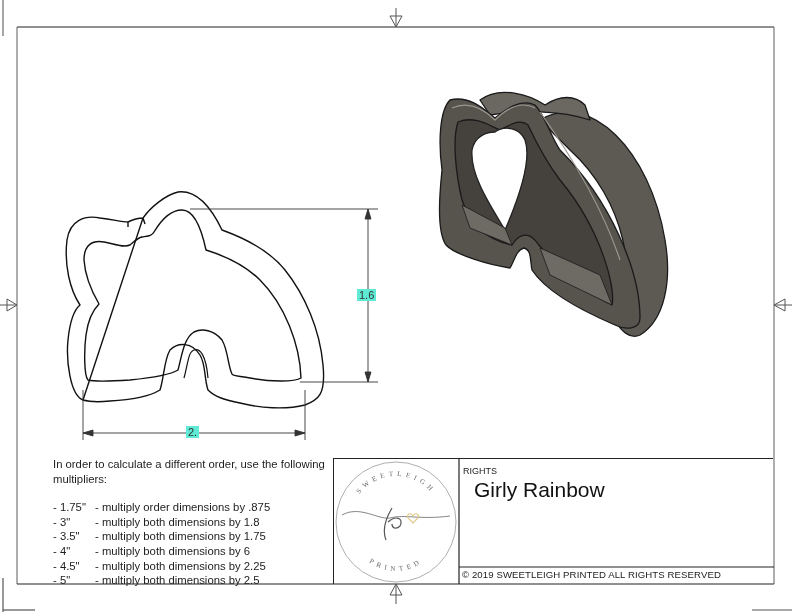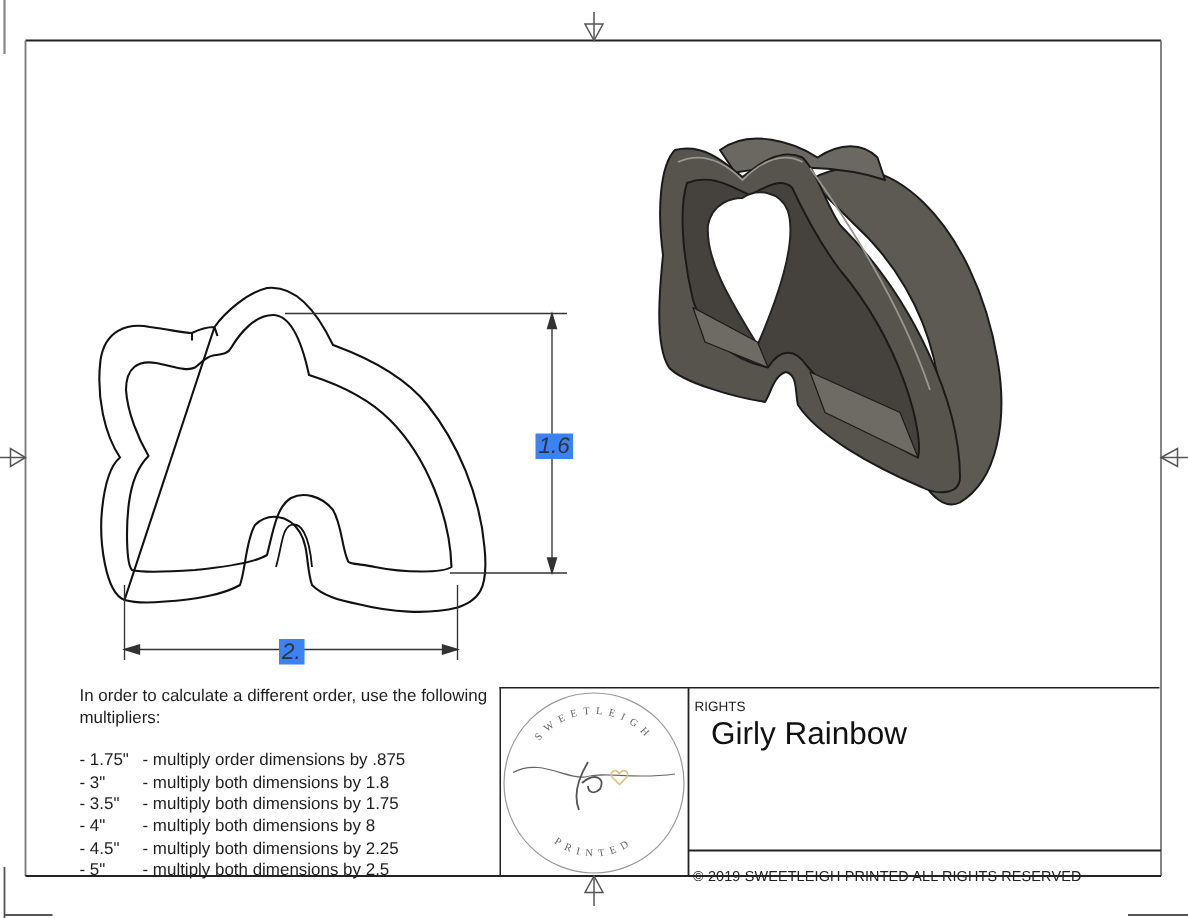--- a/index.html
+++ b/index.html
@@ -6,22 +6,22 @@
     body { width: 792px; height: 612px; position: relative; overflow: hidden; font-family: "Liberation Sans", sans-serif; color: #222; }
     .abs { position: absolute; }
     svg.layer { position: absolute; left: 0; top: 0; }
     .notes { left: 53px; top: 457px; width: 280px; font-size: 11.3px; line-height: 14.6px; color: #1e1e1e; }
     .notes .intro { margin: 0 0 14px 0; }
     .notes .row { display: flex; white-space: nowrap; }
     .notes .size { width: 42px; display: inline-block; }
     .title-block { left: 333px; top: 458px; width: 440px; height: 126px; border-left: 1.3px solid #222; border-top: 1.3px solid #222; box-sizing: border-box; }
     .tb-label { left: 463px; top: 466px; font-size: 9px; color: #222; }
     .tb-title { left: 462px; top: 478px; font-size: 21px; color: #111; margin-left: 12px; }
-    .tb-copy { left: 462px; top: 569px; font-size: 9.6px; color: #222; letter-spacing: 0.1px; margin-top: 10px; }
-    .dim-text { font-size: 15px; color: #333; background: #3b82f6; padding: 0 2px; font-style: italic; }
+    .tb-copy { left: 462px; top: 569px; font-size: 9.6px; color: #222; letter-spacing: 0.1px; }
+    .dim-text { font-size: 11px; color: #333; background: #5eead4; padding: 0 2px; }
   </style>
 </head>
 <body>
 
 <svg class="layer" width="792" height="612" viewBox="0 0 792 612">
 
   <line x1="3" y1="0" x2="3" y2="36" stroke="#888" stroke-width="1.5"></line>
   <line x1="3" y1="578" x2="3" y2="612" stroke="#555" stroke-width="1.2"></line>
   <line x1="3" y1="610" x2="35" y2="610" stroke="#555" stroke-width="1.2"></line>
   <line x1="752" y1="610" x2="792" y2="610" stroke="#555" stroke-width="1.2"></line>
@@ -188,21 +188,21 @@
   <div class="row">
       <span class="size">- 3"</span>
       <span>- multiply both dimensions by 1.8</span>
     </div>
   <div class="row">
       <span class="size">- 3.5"</span>
       <span>- multiply both dimensions by 1.75</span>
     </div>
   <div class="row">
       <span class="size">- 4"</span>
-      <span>- multiply both dimensions by 8</span>
+      <span>- multiply both dimensions by 6</span>
     </div>
   <div class="row">
       <span class="size">- 4.5"</span>
       <span>- multiply both dimensions by 2.25</span>
     </div>
   <div class="row">
       <span class="size">- 5"</span>
       <span>- multiply both dimensions by 2.5</span>
     </div>
 </div>

